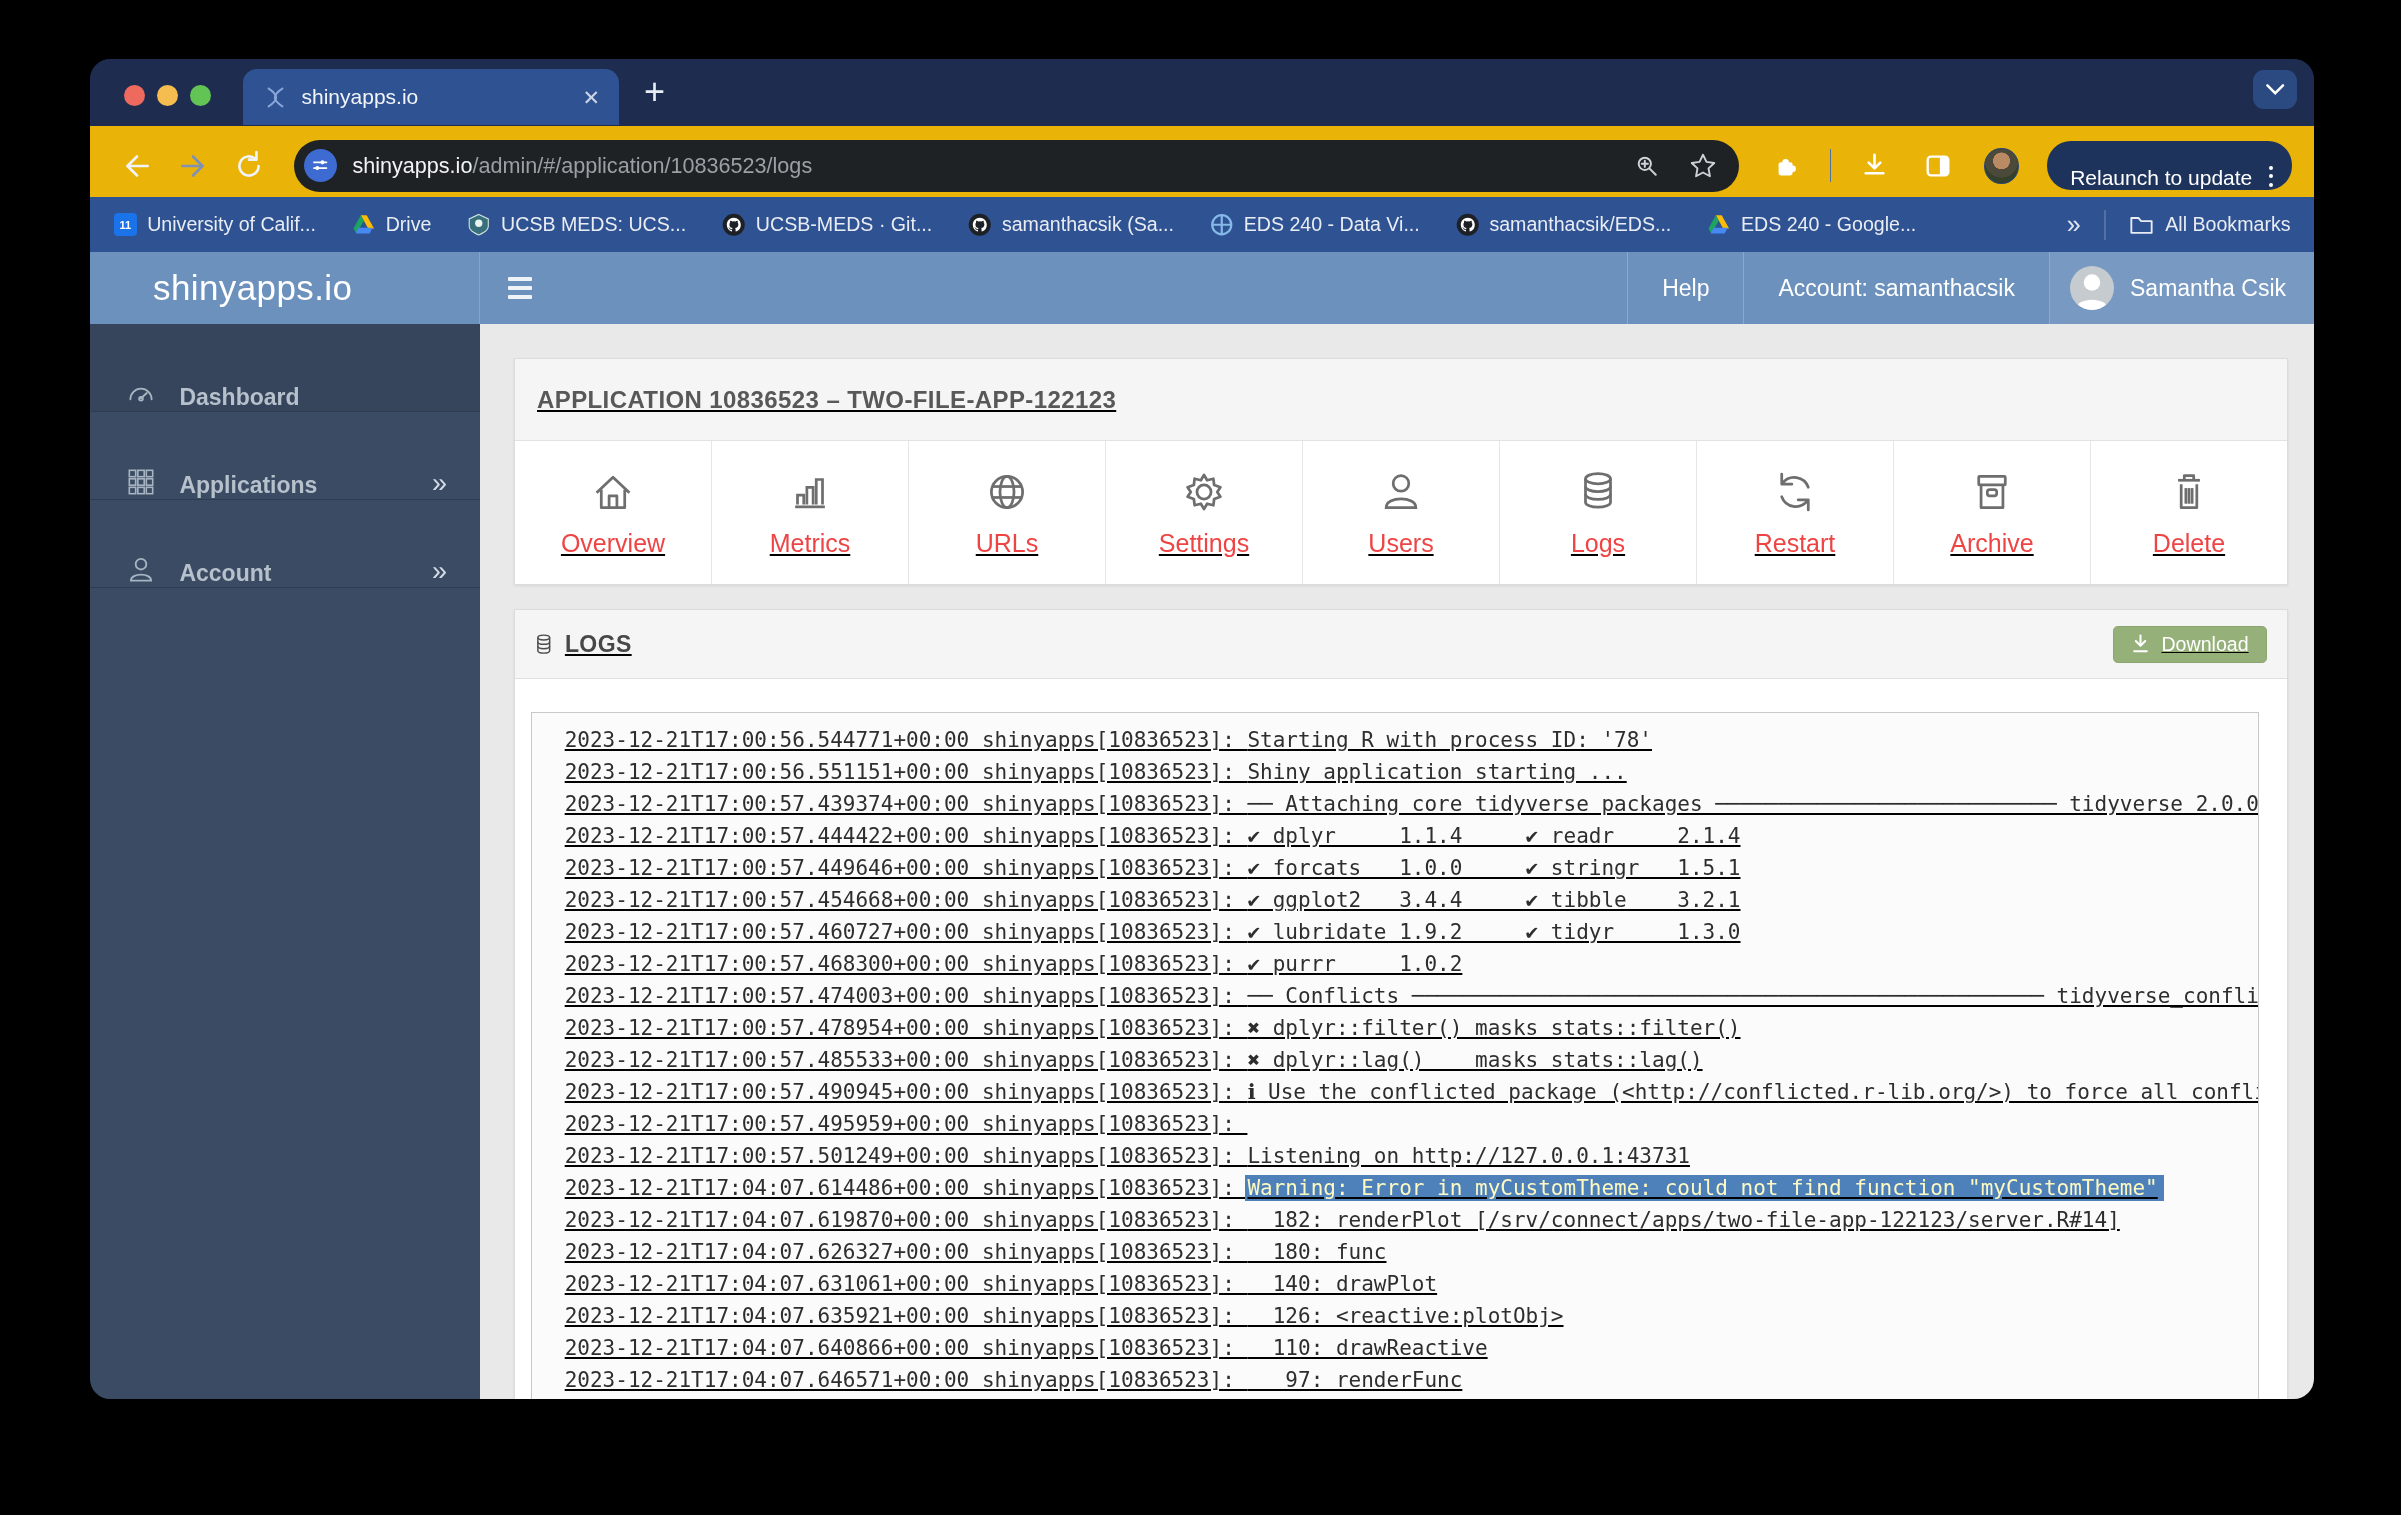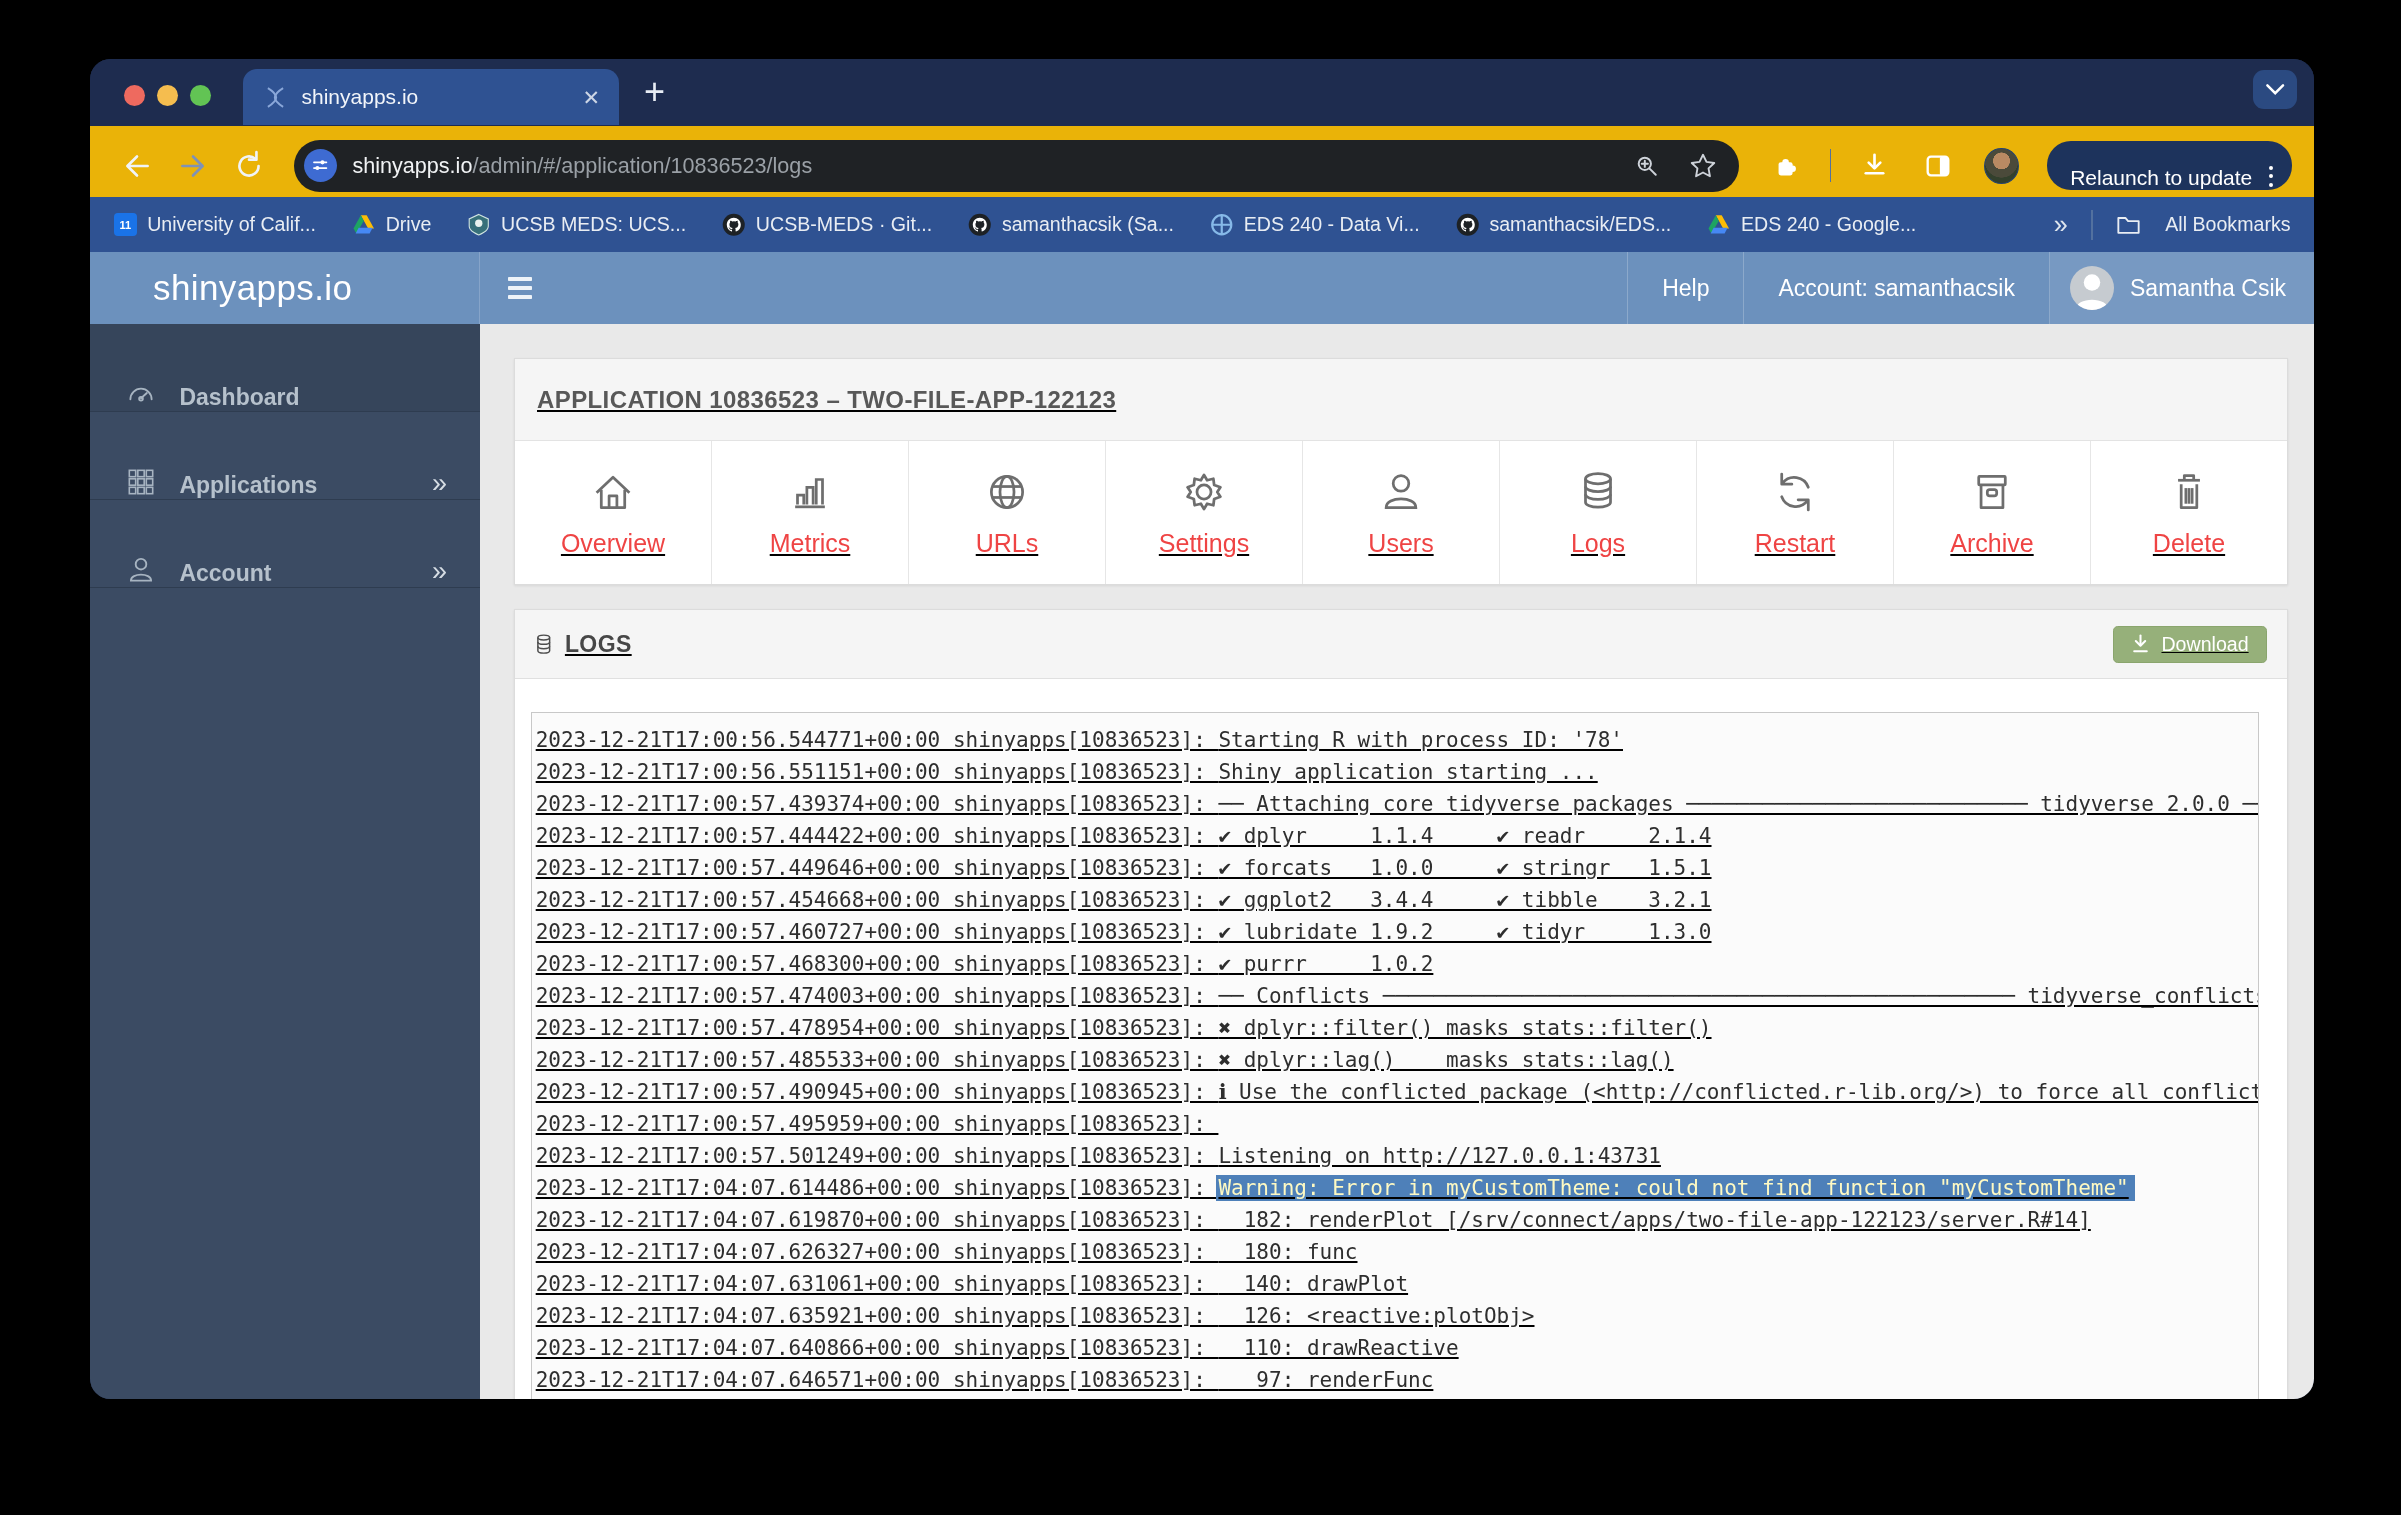--- a/index.html
+++ b/index.html
@@ -41,21 +41,21 @@
   .kebab { display:flex; flex-direction:column; gap:4.7px; padding:3.1px; }
   .kebab i { width:3.9px; height:3.9px; border-radius:50%; background:#fff; display:block; }
 
   
   .bookmarks { height:55px; background:#2f5292; display:flex; align-items:center; padding:0 23.5px; flex:0 0 auto; }
   .bm-item { display:flex; align-items:center; gap:10.2px; margin-right:36px; white-space:nowrap; }
   .bm-item span.lbl { color:#e9edf3; font-size:19.6px; }
   .bm-right { margin-left:auto; display:flex; align-items:center; }
   .bm-overflow { color:#dfe6ee; font-size:25px; }
   .bm-divider { width:1.6px; height:30px; background:#53719f; margin:0 23.5px; }
-  .bm-folder { display:flex; align-items:center; gap:24px; }
+  .bm-folder { display:flex; align-items:center; gap:11px; }
 
   
   .app-header { height:72px; background:#6c91bd; display:flex; align-items:stretch; flex:0 0 auto; }
   .brand-box { width:390px; display:flex; align-items:center; padding-left:63px; border-right:0.8px solid rgba(255,255,255,.18); }
   .brand { color:#fff; font-size:35px; font-weight:400; letter-spacing:0.4px; }
   .hamburger { display:flex; flex-direction:column; justify-content:center; gap:5.5px; margin-left:28px; }
   .hamburger i { width:23.5px; height:3.9px; background:#eef3f8; border-radius:0.8px; display:block; }
   .hd-spacer { flex:1; }
   .hd-item { display:flex; align-items:center; color:#fff; font-size:23px; padding:0 34px; }
   .hd-help { border-left:0.8px solid rgba(255,255,255,.22);margin-left:26px; }
@@ -83,21 +83,21 @@
   .tool-label { color:#ef4444; font-size:25px; }
 
   .card2 { top:285px; height:792px; }
   .logs-head { height:69px; background:#f5f5f5; border-bottom:0.8px solid #e0e0e0; display:flex; align-items:center; padding:0 20.4px 0 17px; }
   .logs-title { color:#474747; font-size:23px; font-weight:bold; letter-spacing:0.4px; margin-left:9.4px; }
   .logs-spacer { flex:1; }
   .dl-btn { height:37px; background:#96b07a; border:0.8px solid #8aa56d; border-radius:4.7px; color:#fff; font-size:19.6px;
             display:flex; align-items:center; gap:11px; padding:0 17px; }
   .logs-body { padding:33px 28px 0 15.7px; }
   .log-box { border:0.8px solid #c8c8c8; background:#fbfbfb; height:705px; overflow:hidden;
-             padding:11px 0 0 4px; }
+             padding:11px 0 0 33px; }
   .log-line { font-family:"DejaVu Sans Mono","DejaVu Sans",monospace; font-size:21px; line-height:32px;
               color:#2e2e2e; white-space:pre; }
   .log-line .hl { background:#4e80b9; color:#fef9c3; padding:0.8px 6.3px 0.8px 2.4px; margin-left:-2.4px; }
 
   svg { display:block; }
 </style>
 </head>
 <body>
 
 <div class="window">

